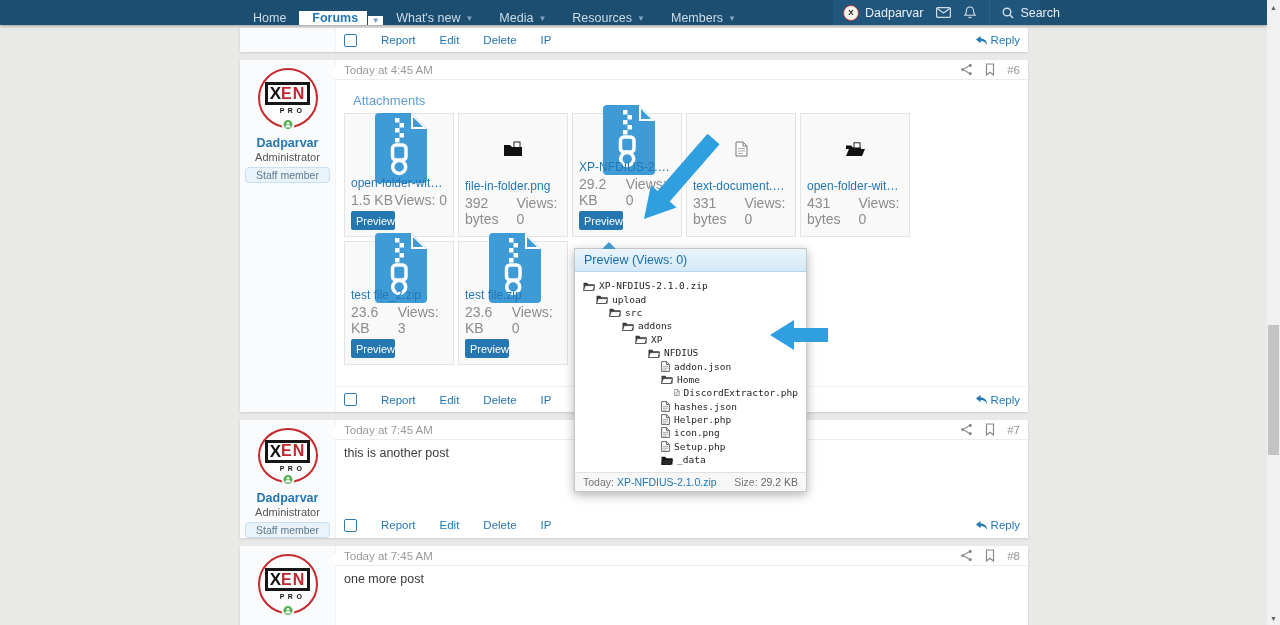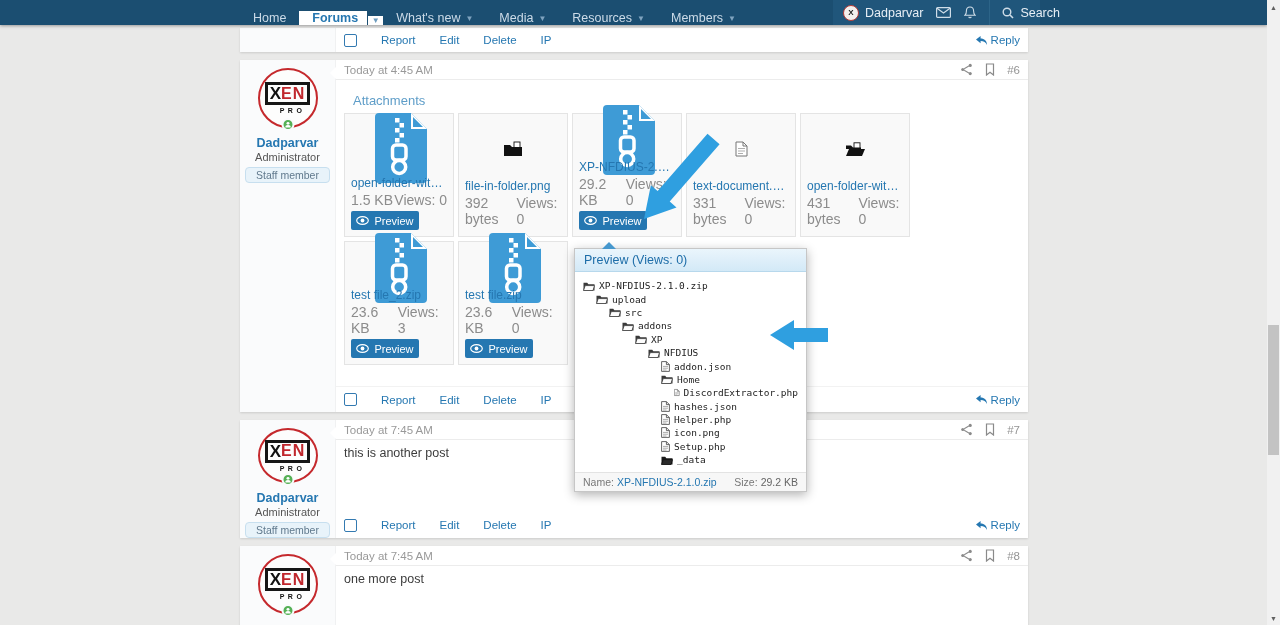--- a/index.html
+++ b/index.html
@@ -116,21 +116,21 @@
     display:flex; flex-direction:column; padding:5px 6px 6px; cursor:pointer;
   }
   .att-icon-area { flex:1; display:flex; align-items:center; justify-content:center; min-height:0; }
   .att-name {
     font-size:12px; color:#2577b1; white-space:nowrap; overflow:hidden;
     text-overflow:ellipsis; flex:0 0 auto; cursor:pointer;
   }
   .att-meta { display:flex; justify-content:space-between; font-size:14px; color:#8c8c8c; margin:2px 0 3px; }
   .att-preview-btn {
     border:none; background:#2577b1; color:#fff; font-size:11px; height:19px;
-    width:68px; border-radius:2px; display:flex; align-items:center; justify-content:center;
+    width:44px; border-radius:2px; display:flex; align-items:center; justify-content:center;
     gap:5px; cursor:pointer; font-family:"Liberation Sans", sans-serif; padding:0;
   }
   
   .popup {
     position:absolute; left:574px; top:248px; width:233px; z-index:20;
     background:#fff; border:1px solid #c6c6c6; box-shadow:0 3px 10px rgba(0,0,0,.3);
   }
   .popup-caret {
     position:absolute; left:27px; top:-7px; width:0; height:0;
     border-left:7px solid transparent; border-right:7px solid transparent;
@@ -627,21 +627,21 @@
       <span>Setup.php</span>
     </div>
     <div class="tree-row d6">
       <svg width="12" height="10" viewBox="0 0 12 10">
           <use href="#tree-folder-solid-def"></use>
         </svg>
       <span>_data</span>
     </div>
   </div>
   <div class="popup-footer">
-    <span>Name:</span>
+    <span>Today:</span>
     <span class="fname">XP-NFDIUS-2.1.0.zip</span>
     <span class="fsize">Size:</span>
     <span class="fsize-val">29.2 KB</span>
   </div>
 </div>
 
 <svg class="arrows" width="1280" height="625" viewBox="0 0 1280 625">
   <polygon points="0,0 30,-17 30,-8 106,-8 106,8 30,8 30,17" transform="translate(644,219) rotate(-49)" fill="#2f9fe0"></polygon>
   <polygon points="0,0 24,-15 24,-7 58,-7 58,7 24,7 24,15" transform="translate(770,335)" fill="#2f9fe0"></polygon>
 </svg>

